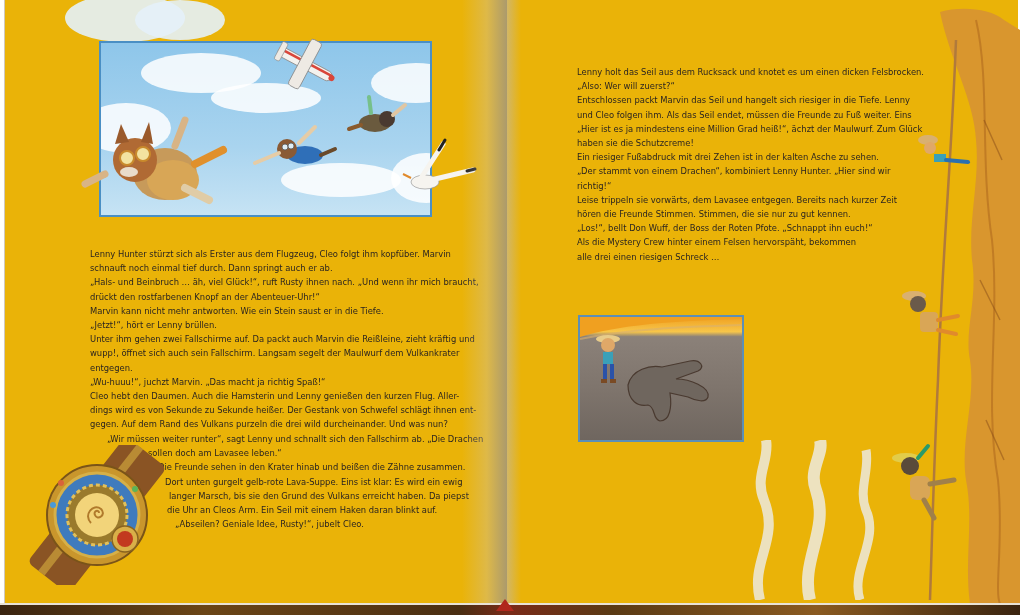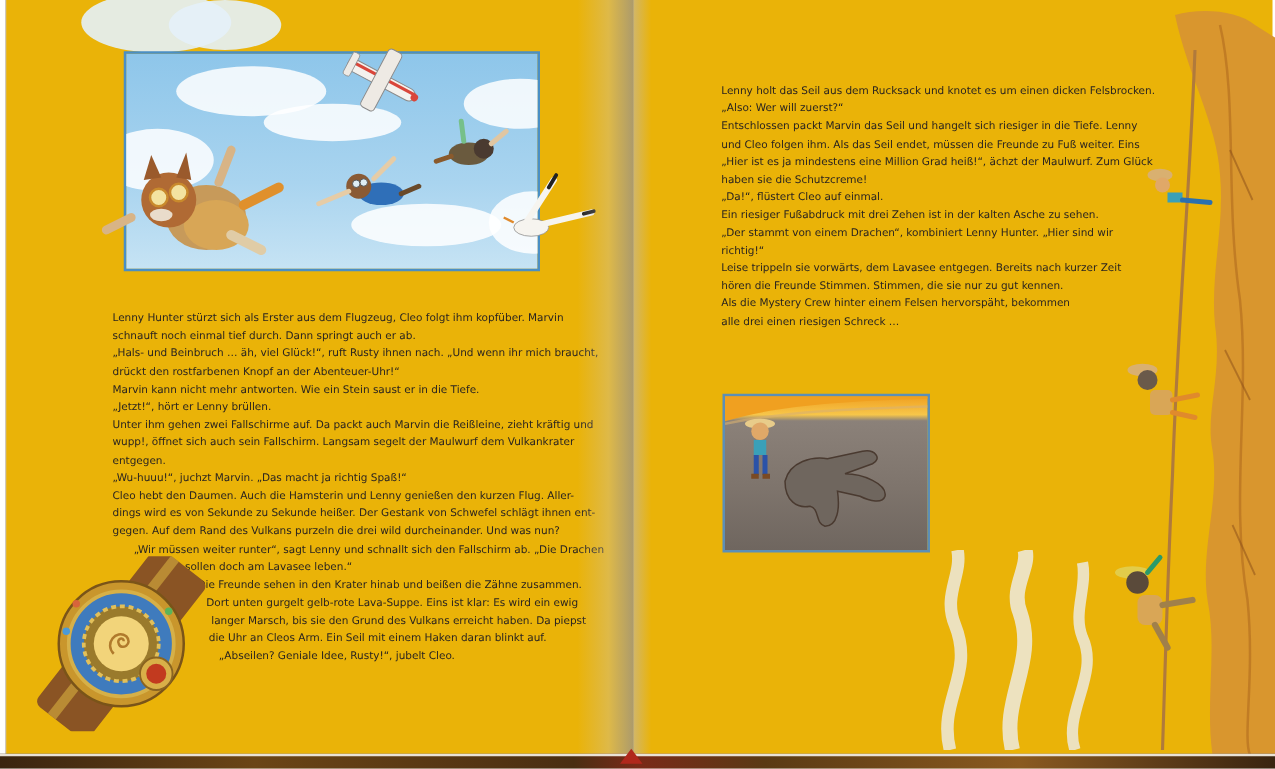--- a/index.html
+++ b/index.html
@@ -188,26 +188,26 @@
   <div class="page page-right">
   </div>
 
   <div class="text-block" style="left:577px;top:65px;">
     <span class="text-line">Lenny holt das Seil aus dem Rucksack und knotet es um einen dicken Felsbrocken.</span>
     <span class="text-line">„Also: Wer will zuerst?“</span>
     <span class="text-line">Entschlossen packt Marvin das Seil und hangelt sich riesiger in die Tiefe. Lenny</span>
     <span class="text-line">und Cleo folgen ihm. Als das Seil endet, müssen die Freunde zu Fuß weiter. Eins</span>
     <span class="text-line">„Hier ist es ja mindestens eine Million Grad heiß!“, ächzt der Maulwurf. Zum Glück</span>
     <span class="text-line">haben sie die Schutzcreme!</span>
-    <span class="text-line">„Da!“, flüstert Cleo auf einmal.</span>
     <span class="text-line">Ein riesiger Fußabdruck mit drei Zehen ist in der kalten Asche zu sehen.</span>
     <span class="text-line">„Der stammt von einem Drachen“, kombiniert Lenny Hunter. „Hier sind wir</span>
     <span class="text-line">richtig!“</span>
     <span class="text-line">Leise trippeln sie vorwärts, dem Lavasee entgegen. Bereits nach kurzer Zeit</span>
     <span class="text-line">hören die Freunde Stimmen. Stimmen, die sie nur zu gut kennen.</span>
+    <span class="text-line">„Los!“, bellt Don Wuff, der Boss der Roten Pfote. „Schnappt ihn euch!“</span>
     <span class="text-line">Als die Mystery Crew hinter einem Felsen hervorspäht, bekommen</span>
     <span class="text-line">alle drei einen riesigen Schreck …</span>
   </div>
 
   <div class="footprint-illustration">
     <svg width="166" height="127" viewBox="0 0 166 127">
       <path d="M0,20 C40,8 90,4 166,2 L166,0 L0,0 Z" fill="#f0a020"></path>
       <path d="M0,22 C50,12 100,10 166,8" stroke="#d9b070" stroke-width="2" fill="none" opacity="0.6"></path>
       <path d="M48,68 C52,52 70,48 82,50 L110,44 C120,42 126,50 118,54 L96,62 C110,62 130,70 128,80 C126,86 116,84 108,80 L90,76 C92,90 90,104 80,104 C72,102 76,90 68,88 C58,90 48,84 48,68 Z" fill="#6f665e" stroke="#4a3a30" stroke-width="1.2"></path>
       <g transform="translate(28,40)">

